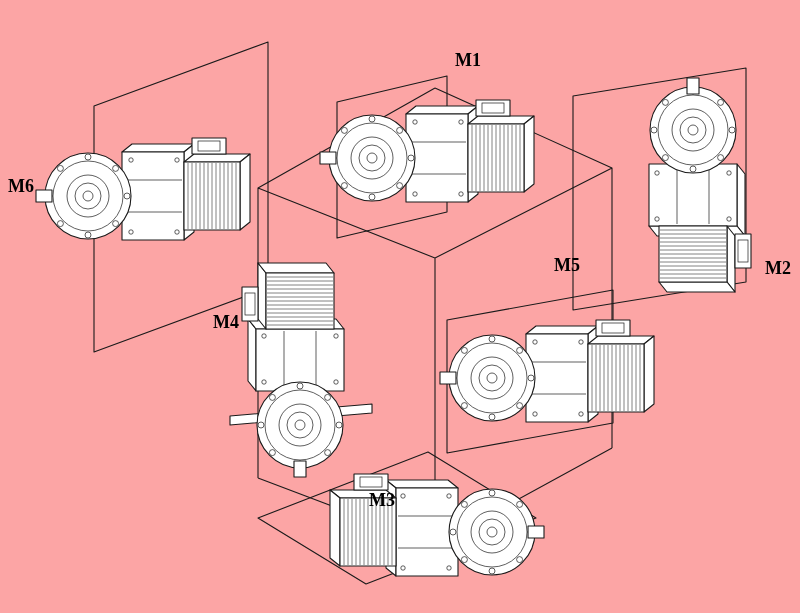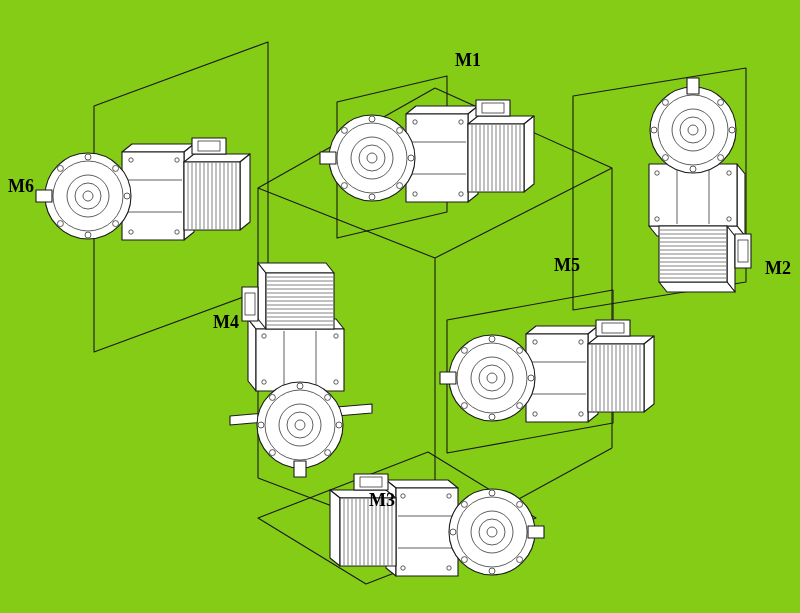--- a/index.html
+++ b/index.html
@@ -4,21 +4,21 @@
 <style>
   html, body {
     margin: 0;
     padding: 0;
     background: #ffffff;
   }
   .canvas {
     position: relative;
     width: 800px;
     height: 613px;
-    background: #84cc16;
+    background: #fca5a5;
     overflow: hidden;
     font-family: "Liberation Serif", serif;
   }
   svg { display: block; }
   .ln   { stroke: #1a1a1a; fill: none; stroke-width: 1.1; stroke-linejoin: round; }
   .part { stroke: #1a1a1a; fill: #ffffff; stroke-width: 1.1; stroke-linejoin: round; }
   .thin { stroke: #1a1a1a; fill: none; stroke-width: 0.7; }
   .fin  { stroke: #1a1a1a; fill: none; stroke-width: 0.55; }
   .label {
     font-family: "Liberation Serif", serif;

